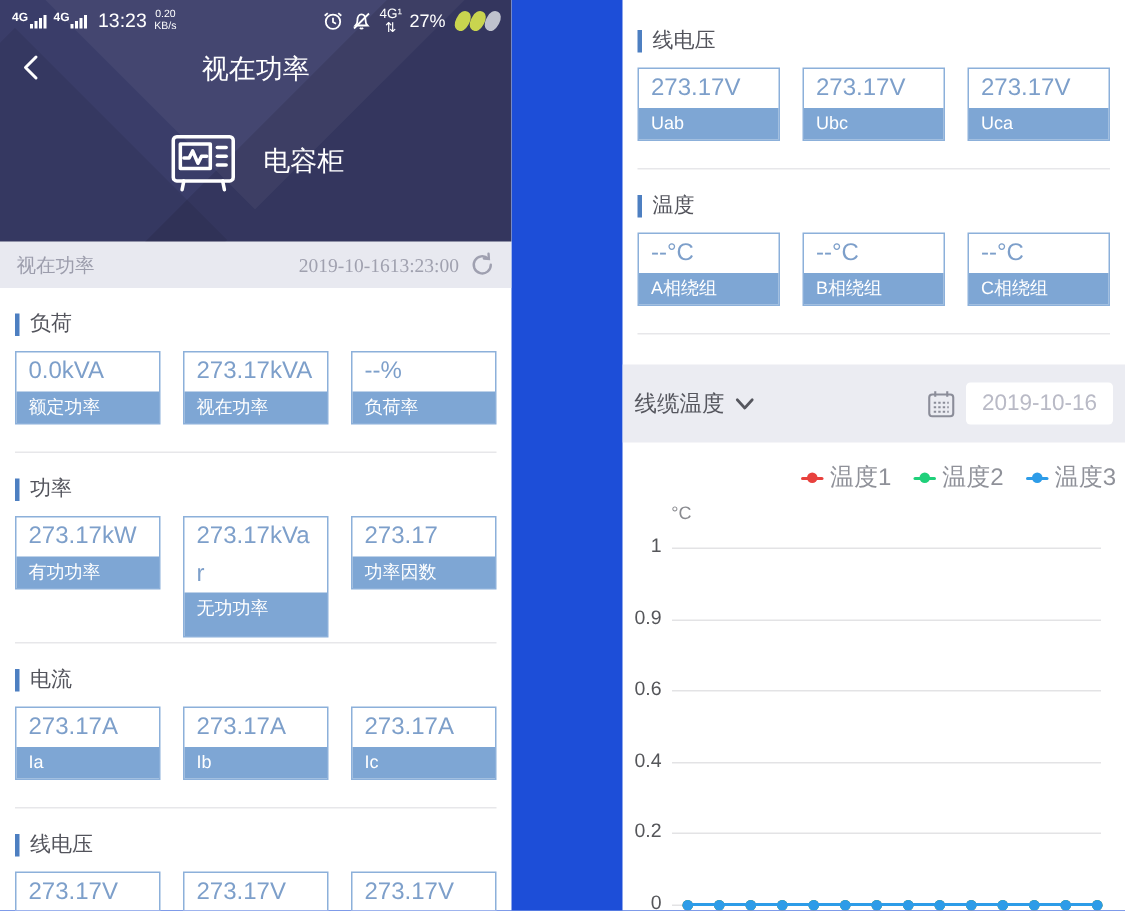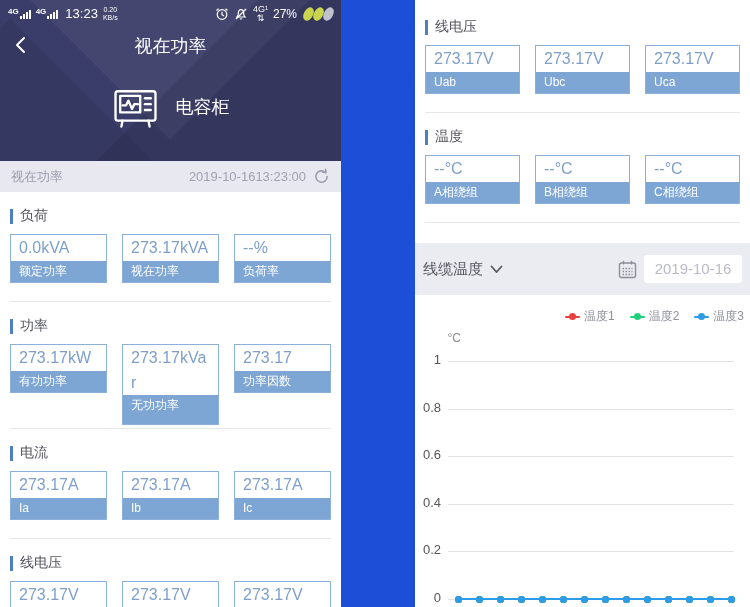--- a/index.html
+++ b/index.html
@@ -31,21 +31,21 @@
   .b-dim  { background:#bfc2cd; }
   .navbar { position:relative; z-index:2; height:36px; }
   .back { position:absolute; left:10px; top:7px; width:22px; height:22px; cursor:pointer; }
   .nav-title { text-align:center; color:#fff; font-size:18px; line-height:38px; }
   .devicerow { position:relative; z-index:2; margin-top:20px; padding:0 18px; display:flex; align-items:center; gap:17px;justify-content:center; }
   .device-name { color:#fff; font-size:18px; }
 
   
   .monitorbar { height:31px; background:#e8e9f0; display:flex; align-items:center; padding:0 11px; font-size:13px; }
   .mon-label { color:#9c9dac; }
-  .mon-right { margin-left:auto; display:flex; align-items:center; gap:7px; }
+  .mon-right { margin-left:auto; display:flex; align-items:center; gap:7px;font-family:Liberation Serif, serif; }
   .mon-time { color:#a0a1af; }
 
   
   .section { padding:15px 10px 0; }
   .phone-r .section:first-child { padding-top:18px; }
   .sec-head { display:flex; align-items:center; gap:7px; }
   .sec-bar { width:3px; height:15px; background:#4d7fc1; }
   .sec-title { font-size:14px; color:#53545c; }
   .cards { display:flex; gap:15px; margin-top:9px; align-items:flex-start; }
   .card { flex:1; border:1px solid #8cb0da; background:#fff; min-width:0; }
@@ -61,21 +61,21 @@
   
   .cablebar { height:52px; background:#ebecf2; display:flex; align-items:center; padding:0 8px; margin-top:20px; }
   .cable-dd { display:flex; align-items:center; gap:7px; cursor:pointer; }
   .cable-label { font-size:15px; color:#55565e; }
   .cable-right { margin-left:auto; display:flex; align-items:center; gap:6px; }
   .datebox { width:98px; height:28px; background:#fff; border-radius:3px; color:#b9bac6; font-size:15px;
              text-align:center; line-height:28px; cursor:pointer; }
 
   
   .legend { display:flex; justify-content:flex-end; align-items:center; gap:15px; margin-top:13px;
-            padding-right:6px; font-size:12px; color:#8f9199; }
+            padding-right:6px; font-size:16px; color:#8f9199; }
   .lg-item { display:flex; align-items:center; gap:4px; cursor:pointer; }
   .lg-mark { position:relative; width:15px; height:2px; background:currentColor; border-radius:1px; }
   .lg-mark::after { content:""; position:absolute; left:4px; top:-2.5px; width:7px; height:7px;
                     border-radius:50%; background:currentColor; }
   .chart { position:relative; height:300px; margin-top:4px; }
   .unit { position:absolute; left:14px; top:2px; width:32px; text-align:right; color:#8a8b90; font-size:12px; }
   .gridline { position:absolute; height:1px; background:#e3e3e5; }
   .ytick { position:absolute; width:26px; text-align:right; color:#55565a; font-size:13px; }
   .xtick { position:absolute; width:48px; text-align:center; color:#3f4044; font-size:13px; }
   .sline { position:absolute; height:2px; border-radius:1px; }
@@ -336,21 +336,21 @@
         <span class="lg-item" style="color: rgb(143, 145, 153);">
           <span class="lg-mark" style="color: rgb(45, 156, 232);"></span>
           <span>温度3</span>
         </span>
       </div>
     <div class="chart" id="chart">
       <div class="unit">°C</div>
     <div class="gridline" style="left: 33px; width: 286px; top: 32px;"></div>
         <div class="ytick" style="left: 0px; top: 23px;">1</div>
         <div class="gridline" style="left: 33px; width: 286px; top: 79.6px;"></div>
-        <div class="ytick" style="left: 0px; top: 70.6px;">0.8</div>
+        <div class="ytick" style="left: 0px; top: 70.6px;">0.9</div>
         <div class="gridline" style="left: 33px; width: 286px; top: 127.2px;"></div>
         <div class="ytick" style="left: 0px; top: 118.2px;">0.6</div>
         <div class="gridline" style="left: 33px; width: 286px; top: 174.8px;"></div>
         <div class="ytick" style="left: 0px; top: 165.8px;">0.4</div>
         <div class="gridline" style="left: 33px; width: 286px; top: 222.4px;"></div>
         <div class="ytick" style="left: 0px; top: 213.4px;">0.2</div>
         <div class="gridline" style="left: 33px; width: 286px; top: 270px;"></div>
         <div class="ytick" style="left: 0px; top: 261px;">0</div>
         <div class="xtick" style="left: 19px; top: 282px;">00:00</div>
         <div class="xtick" style="left: 61px; top: 282px;">02:00</div>

